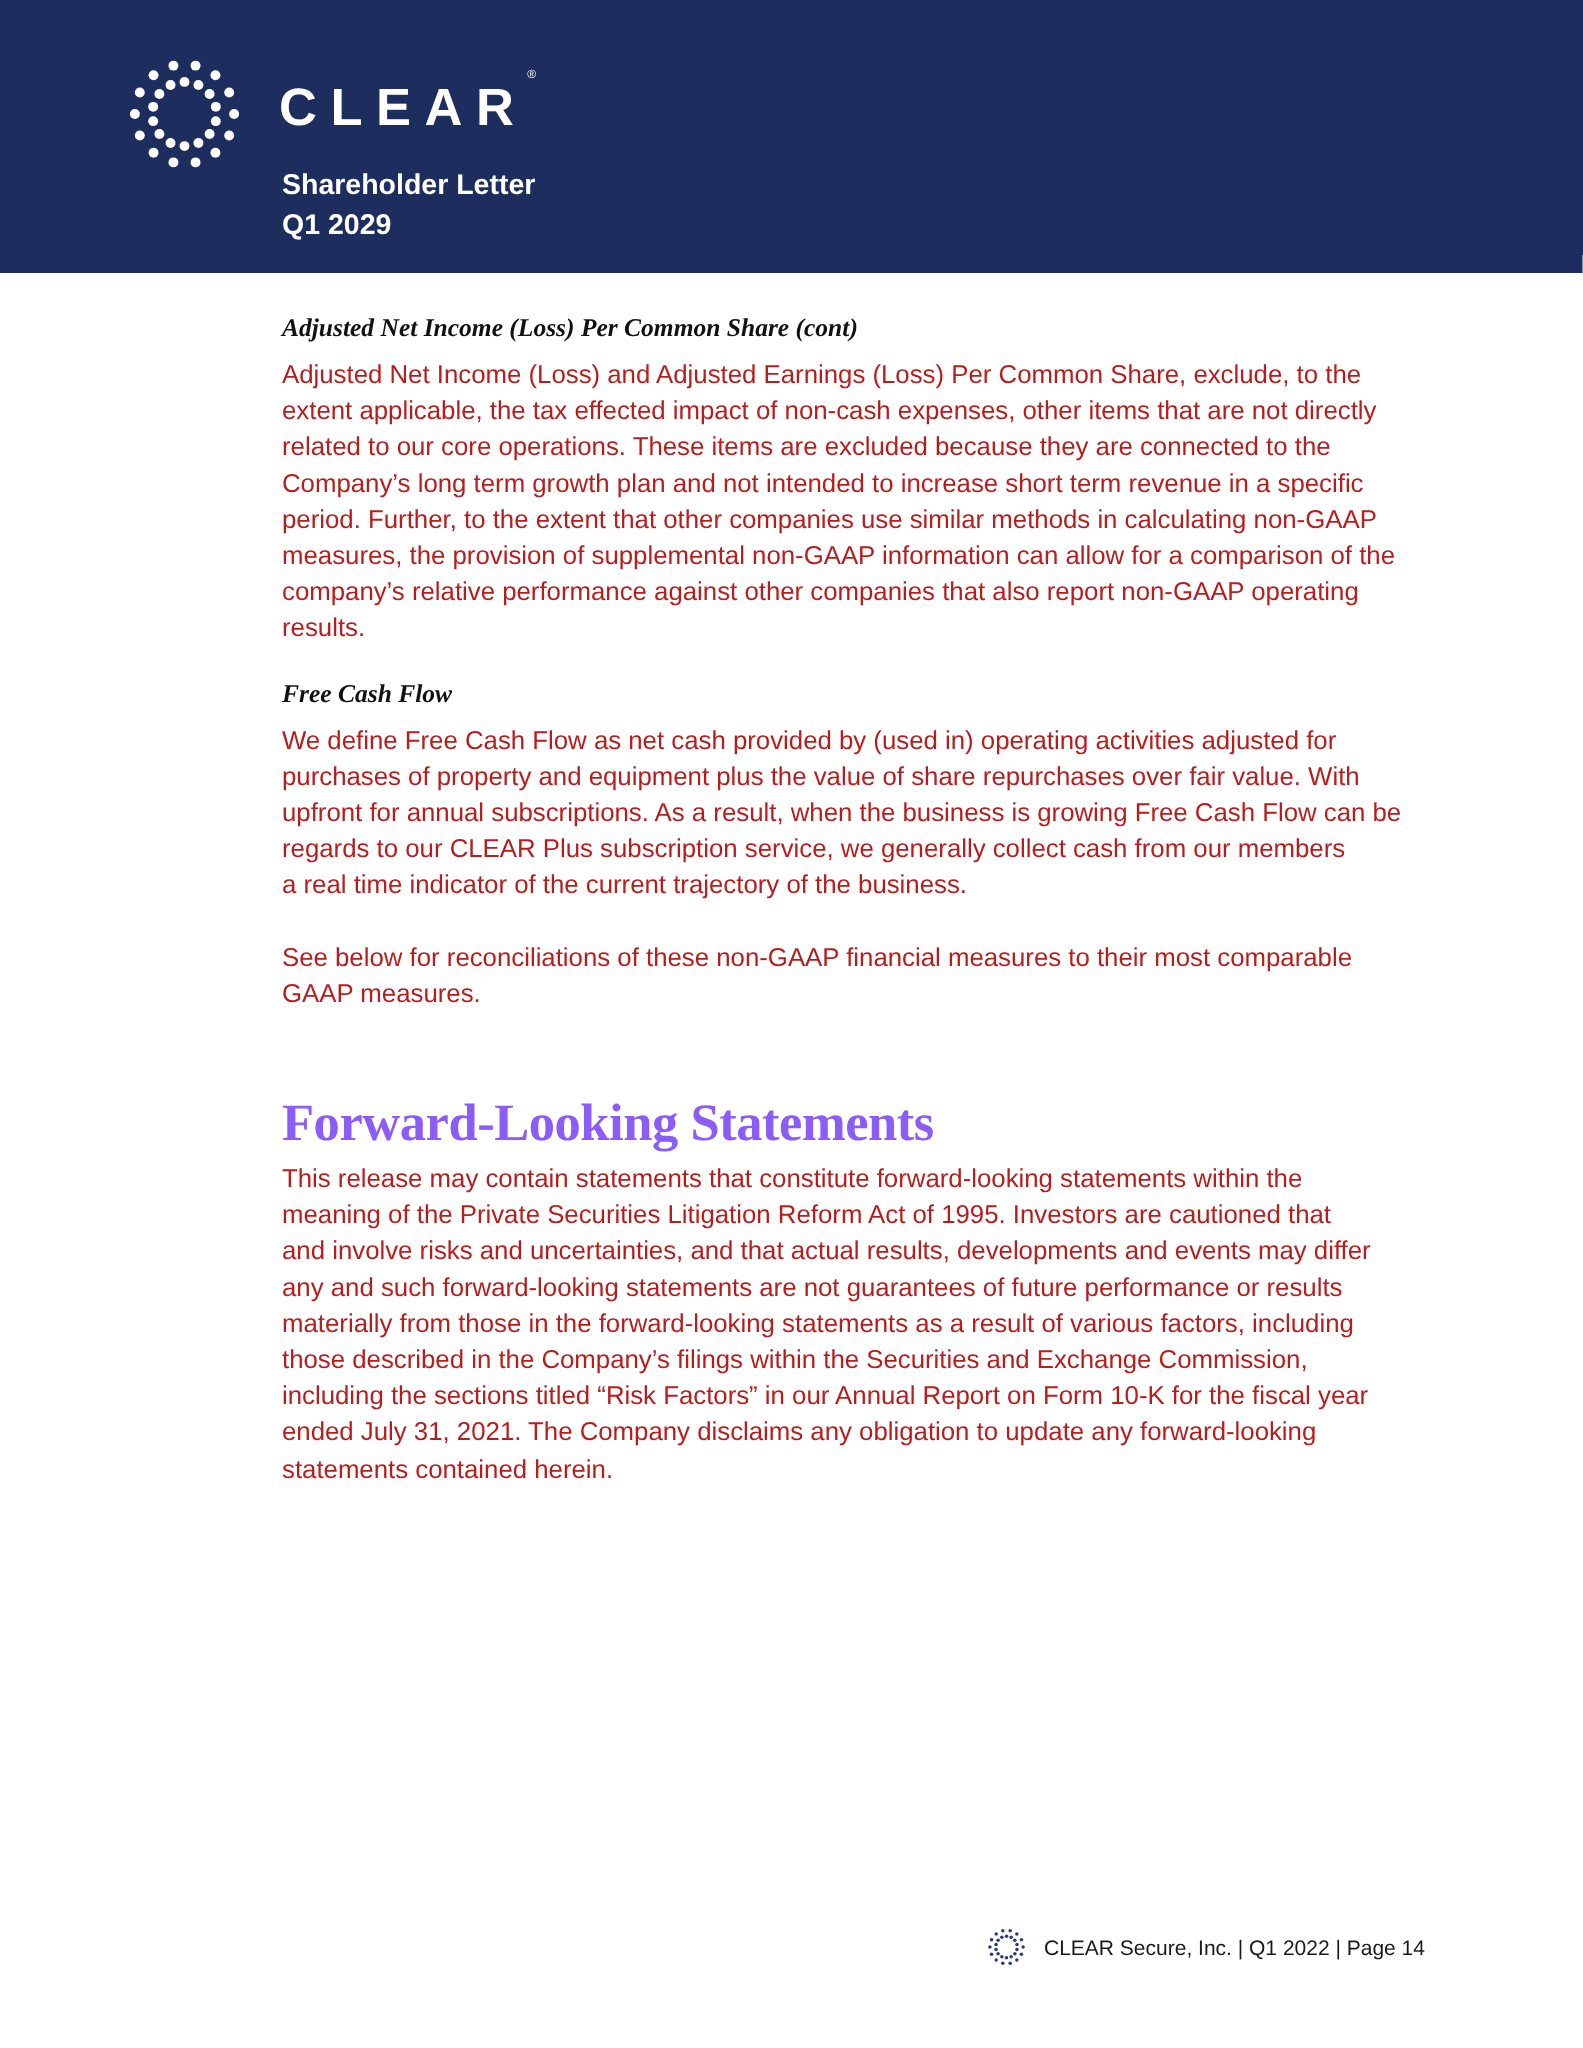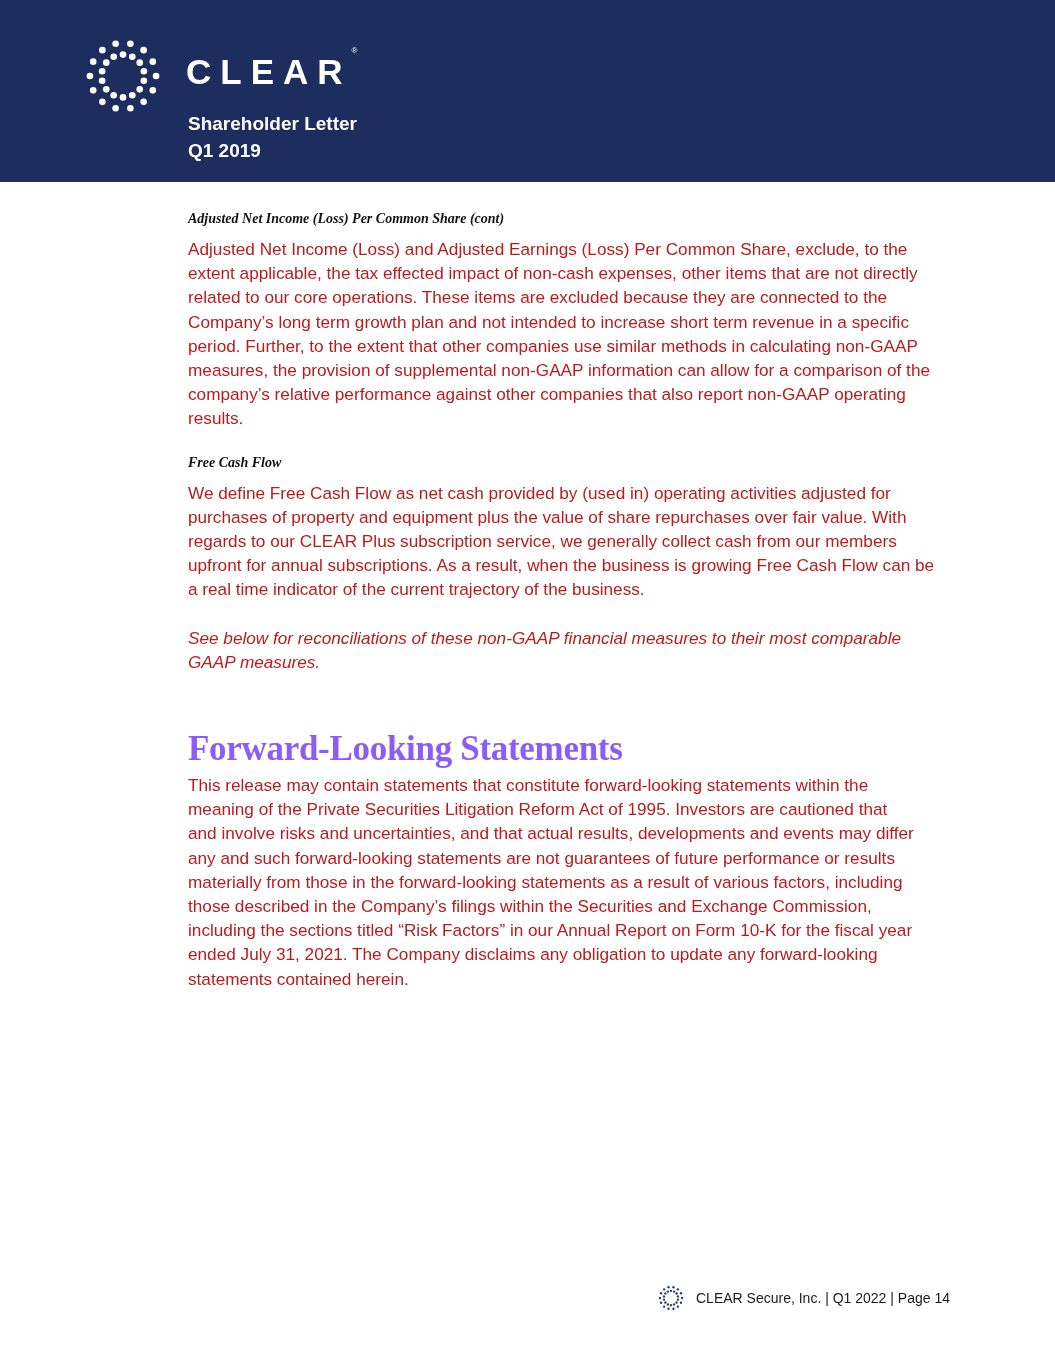--- a/index.html
+++ b/index.html
@@ -18,25 +18,25 @@
   }
   .wordmark sup { font-size: 8px; letter-spacing: 0; position: relative; top: -18px; font-weight: normal; }
   .header-sub {
     position: absolute; left: 188px; top: 110px; color: #ffffff;
     font-size: 19px; line-height: 27px; font-weight: bold;
   }
 
   .content { position: absolute; left: 188px; top: 208px; width: 800px; }
   .subhead {
     font-family: "Liberation Serif", serif; font-style: italic; font-weight: bold;
-    font-size: 14px; color: #111; line-height: 22px; margin-bottom: 7px;
+    font-size: 17px; color: #111; line-height: 22px; margin-bottom: 7px;
   }
   .para { font-size: 17.2px; line-height: 24.2px; color: #b91c1c; }
   .para .line { display: block; white-space: nowrap; }
-  .para.italic { font-style: italic; }
+  .para.italic { }
   .gap-sm { height: 21px; }
   .gap-md { height: 24px; }
   .h1 {
     font-family: "Liberation Serif", serif; font-size: 35px; color: #8b5cf6;
     line-height: 40px; margin-top: 55px; margin-bottom: 4px; letter-spacing: -0.3px; font-weight: bold;
   }
 
   .footer { position: absolute; left: 658px; top: 1285px; height: 26px; display: flex; align-items: center; }
   .footer-mark { width: 26px; height: 26px; margin-right: 12px; }
   .footer-text { font-size: 14px; color: #1a1a1a; white-space: nowrap; }
@@ -71,21 +71,21 @@
       <circle cx="-17.20" cy="-13.72" r="3.4" fill="#ffffff"></circle>
       <circle cx="-9.55" cy="-19.82" r="3.4" fill="#ffffff"></circle>
       <circle cx="-0.00" cy="-22.00" r="3.4" fill="#ffffff"></circle>
       <circle cx="9.55" cy="-19.82" r="3.4" fill="#ffffff"></circle>
       <circle cx="17.20" cy="-13.72" r="3.4" fill="#ffffff"></circle>
       <circle cx="21.45" cy="-4.90" r="3.4" fill="#ffffff"></circle>
     </svg>
   <div class="wordmark"><span>CLEAR</span><sup>®</sup></div>
   <div class="header-sub">
     <div>Shareholder Letter</div>
-    <div>Q1 2019</div>
+    <div>Q1 2029</div>
   </div>
 </div>
 
 <div class="content">
   <div class="subhead">Adjusted Net Income (Loss) Per Common Share (cont)</div>
   <div class="para">
       <span class="line">Adjusted Net Income (Loss) and Adjusted Earnings (Loss) Per Common Share, exclude, to the</span>
       <span class="line">extent applicable, the tax effected impact of non-cash expenses, other items that are not directly</span>
       <span class="line">related to our core operations. These items are excluded because they are connected to the</span>
       <span class="line">Company’s long term growth plan and not intended to increase short term revenue in a specific</span>
@@ -93,22 +93,22 @@
       <span class="line">measures, the provision of supplemental non-GAAP information can allow for a comparison of the</span>
       <span class="line">company’s relative performance against other companies that also report non-GAAP operating</span>
       <span class="line">results.</span>
     </div>
 
   <div class="gap-sm"></div>
   <div class="subhead">Free Cash Flow</div>
   <div class="para">
       <span class="line">We define Free Cash Flow as net cash provided by (used in) operating activities adjusted for</span>
       <span class="line">purchases of property and equipment plus the value of share repurchases over fair value. With</span>
+      <span class="line">upfront for annual subscriptions. As a result, when the business is growing Free Cash Flow can be</span>
       <span class="line">regards to our CLEAR Plus subscription service, we generally collect cash from our members</span>
-      <span class="line">upfront for annual subscriptions. As a result, when the business is growing Free Cash Flow can be</span>
       <span class="line">a real time indicator of the current trajectory of the business.</span>
     </div>
   <div class="gap-md"></div>
   <div class="para italic">
       <span class="line">See below for reconciliations of these non-GAAP financial measures to their most comparable</span>
       <span class="line">GAAP measures.</span>
     </div>
 
   <div class="h1">Forward-Looking Statements</div>
   <div class="para">

